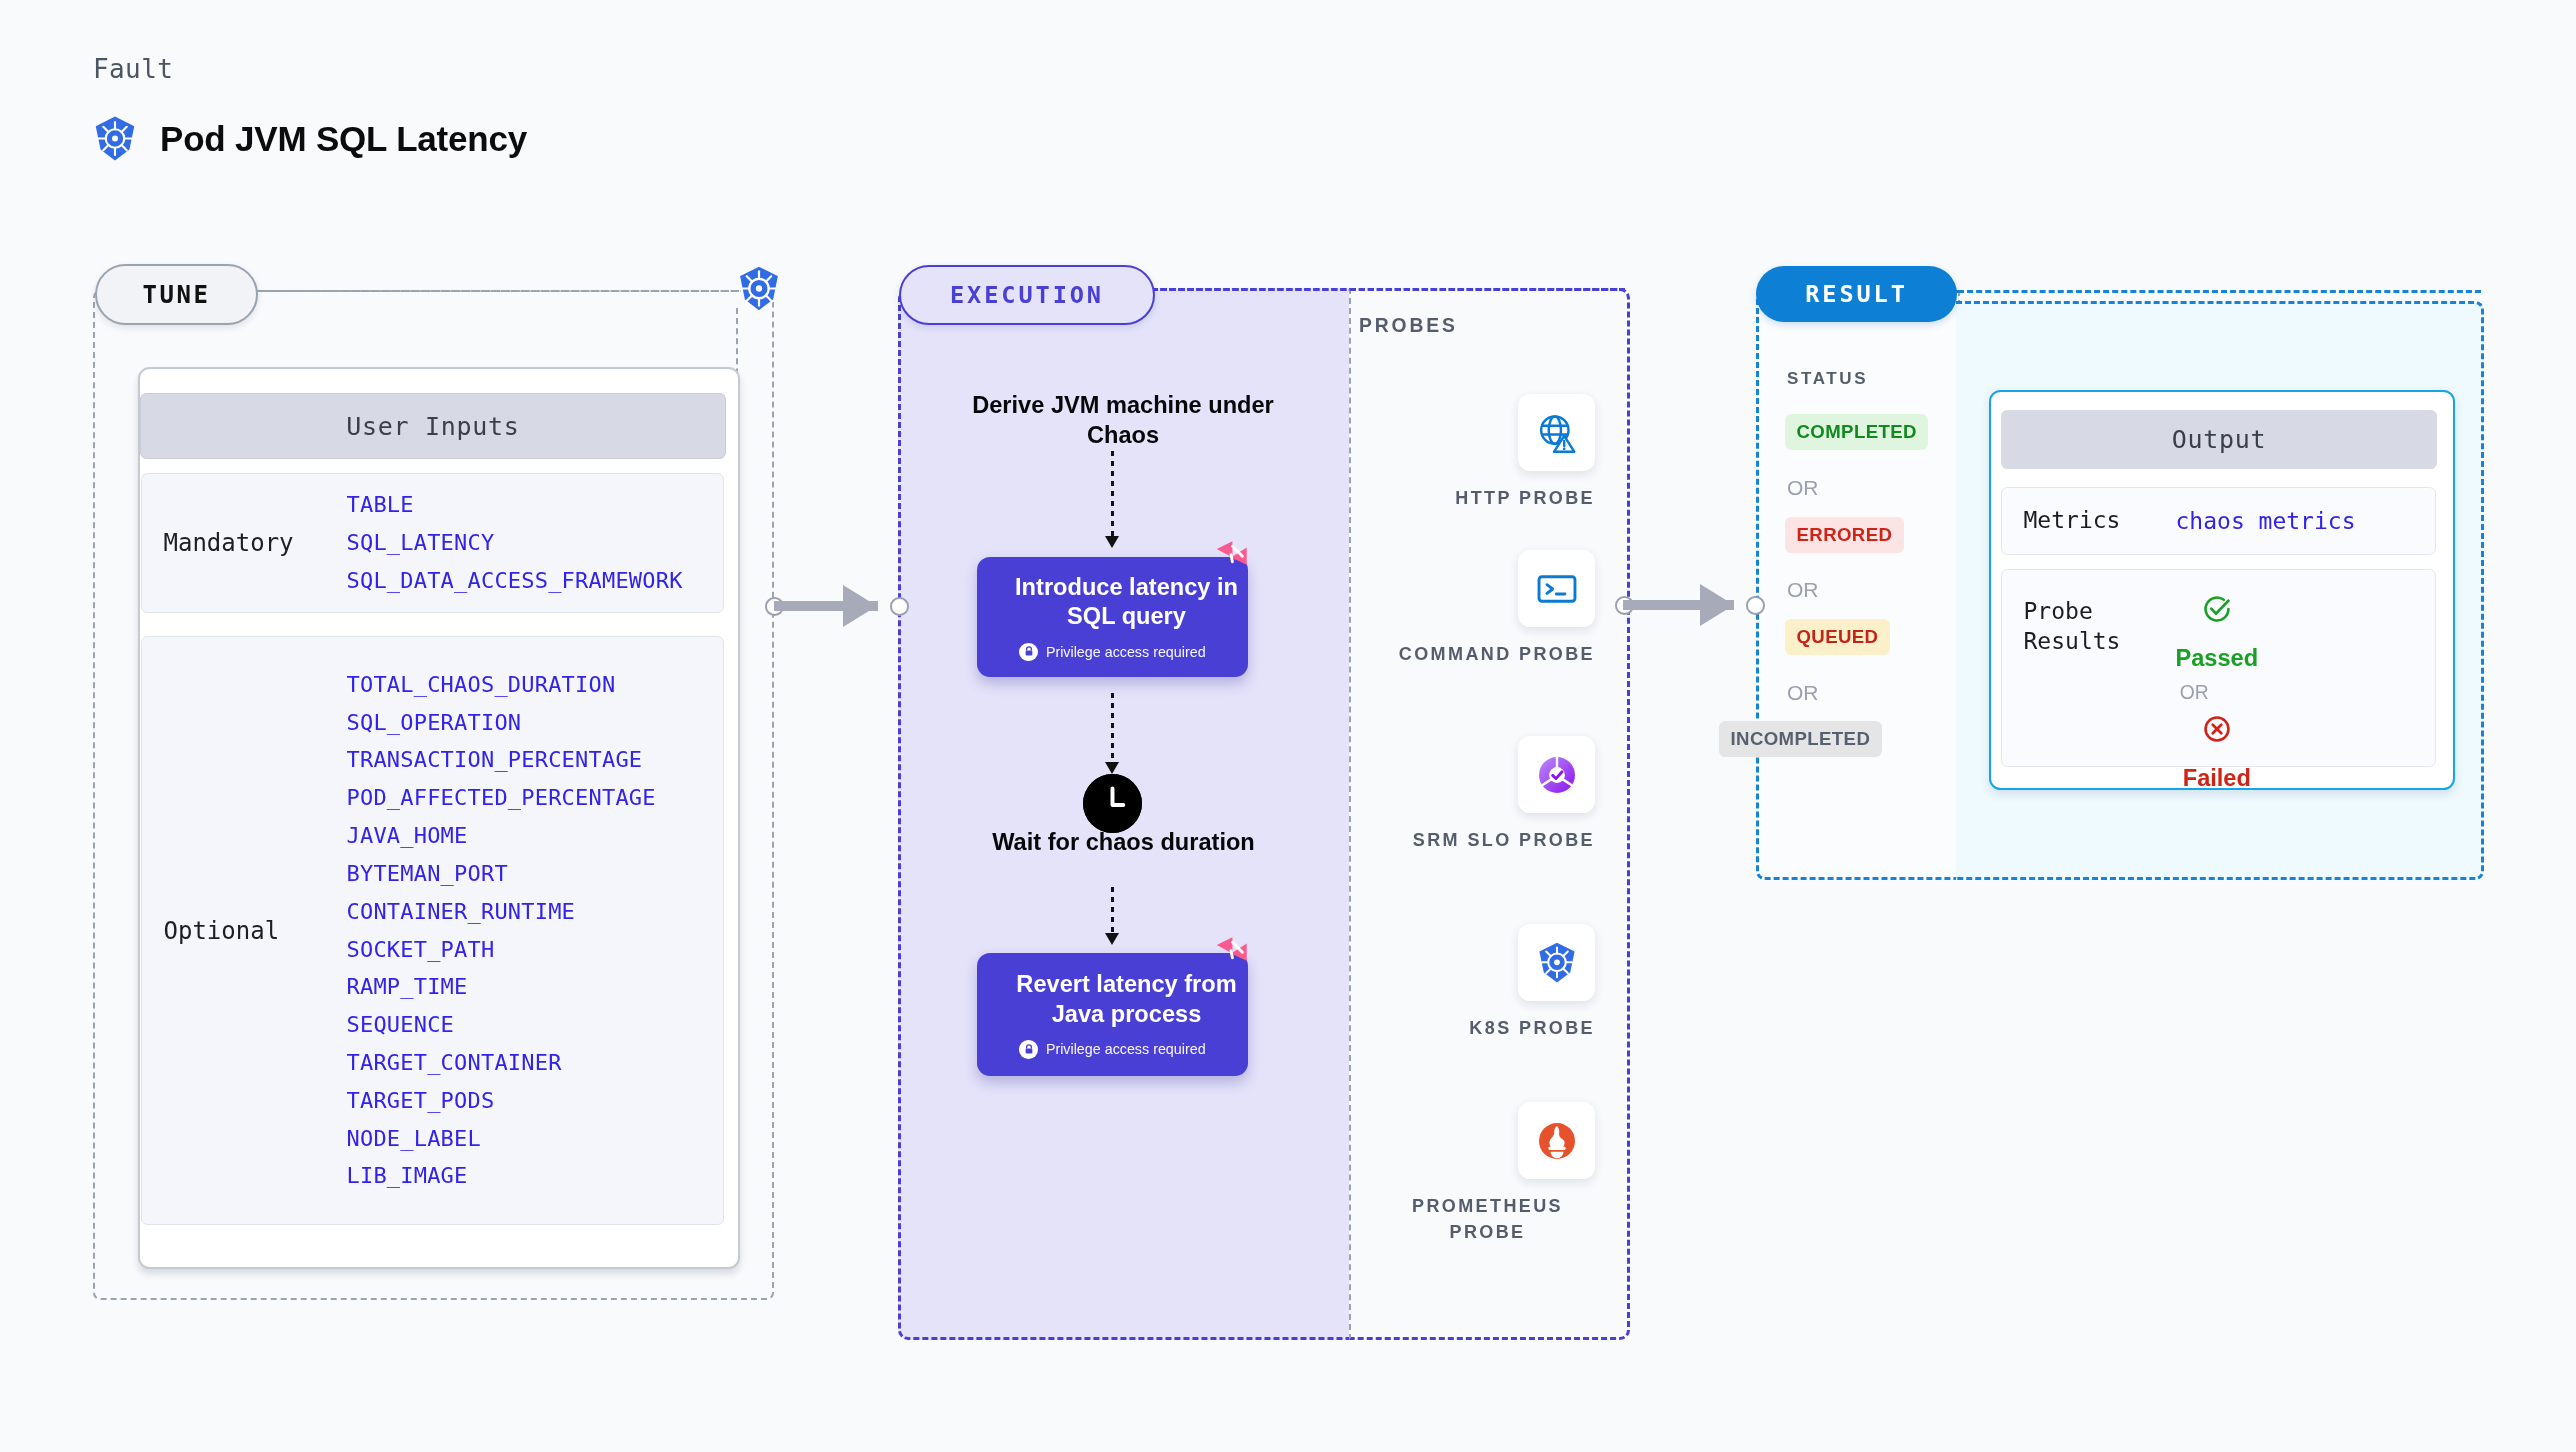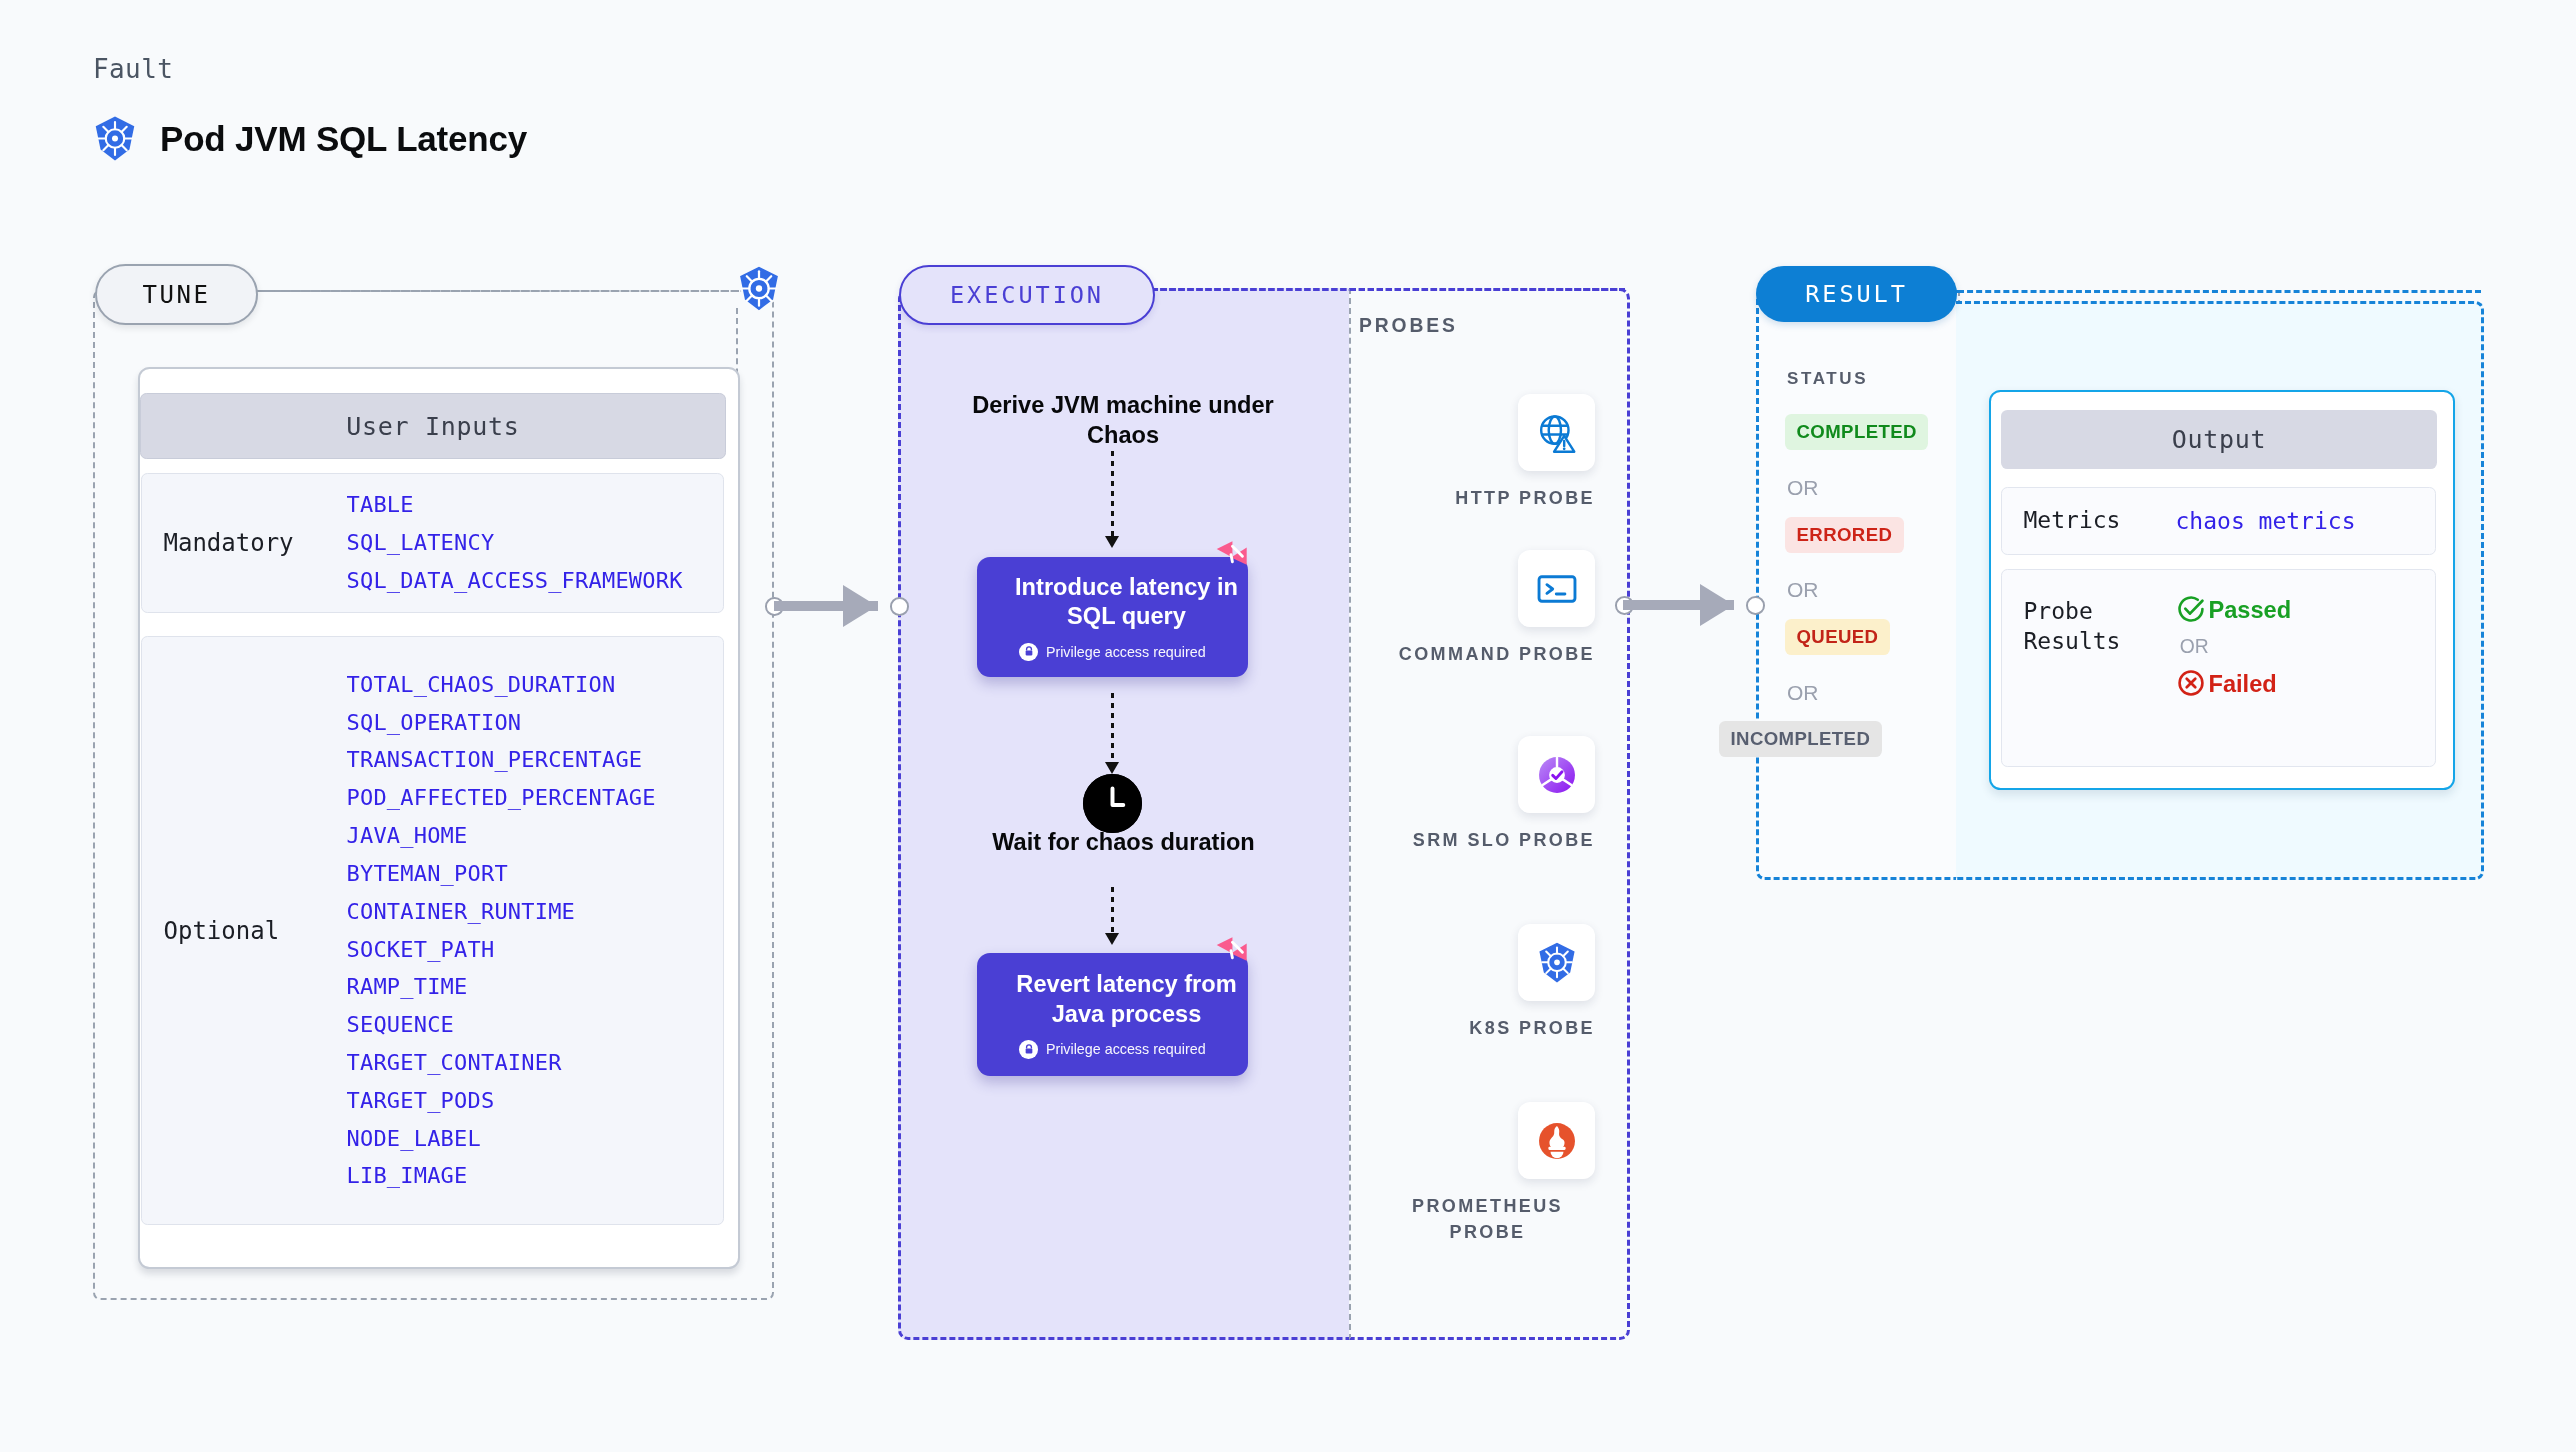--- a/index.html
+++ b/index.html
@@ -26,21 +26,21 @@
     border:3.6px dashed #4a3fd4;border-right:none;border-radius:10px 0 0 10px;background:#e4e3fa;}
   #probes-region{left:1349px;top:288px;width:276px;height:1046px;
     border:3.6px dashed #4a3fd4;border-left:2.9px dashed #9aa3b0;border-radius:0 10px 10px 0;background:#f8fafc;}
   #result-region{left:1756px;top:290px;width:199px;height:584px;
     border:3.6px dashed #1683d8;border-right:2.9px dashed #9aa3b0;border-radius:8.6px 0 0 8.6px;background:#fafcfe;}
   #output-region{left:1956px;top:301px;width:525px;height:573px;
     border:3.6px dashed #1683d8;border-left:none;border-radius:0 8.6px 8.6px 0;background:#effaff;}
 
   
   .pill{display:flex;align-items:center;justify-content:center;
-    border-radius:716px;font-family:"DejaVu Sans Mono",monospace;font-weight:400;}
+    border-radius:716px;font-family:"DejaVu Sans Mono",monospace;font-weight:700;}
   #tune-pill{left:95px;top:264px;width:159px;height:57px;background:#f1f3f7;
     border:2.1px solid #9aa3b0;font-size:24px;letter-spacing:2.5px;color:#111;
     box-shadow:0 2.9px 7.2px rgba(20,25,40,.10);}
   #exec-pill{left:899px;top:265px;width:252px;height:56px;background:#e4e3fa;
     border:2.9px solid #4a3fd4;font-size:23.6px;letter-spacing:2.9px;color:#4a3fd4;
     box-shadow:0 2.9px 7.2px rgba(40,35,150,.12);}
   #result-pill{left:1756px;top:266px;width:201px;height:56px;background:#0d7fd4;
     font-size:23.6px;letter-spacing:2.9px;color:#fff;
     box-shadow:0 2.9px 7.2px rgba(10,90,160,.18);}
 
@@ -121,21 +121,21 @@
     border:2.9px solid #14a5e8;border-radius:11.5px;box-shadow:0 4.3px 10px rgba(20,60,90,.12);}
   #output-head{left:2001px;top:410px;width:436px;height:59px;background:#d7d9e4;
     border-radius:6.4px;display:flex;align-items:center;justify-content:center;
     font-family:"DejaVu Sans Mono",monospace;font-size:25px;color:#3a3f4c;letter-spacing:0.7px;}
   #metrics-row{left:2001px;top:487px;width:433px;height:66px;background:#fafbfe;
     border:1.4px solid #e2e6ef;border-radius:6.4px;display:flex;align-items:center;}
   #probe-res-row{left:2001px;top:569px;width:433px;height:196px;background:#fafbfe;
     border:1.4px solid #e2e6ef;border-radius:6.4px;display:flex;align-items:flex-start;}
   .out-key{font-family:"DejaVu Sans Mono",monospace;font-size:23px;color:#1b1e25;line-height:1.3;}
   .out-val-mono{font-family:"DejaVu Sans Mono",monospace;font-size:23px;color:#3322e8;}
-  .res-line{display:flex;align-items:center;gap:3px;}
+  .res-line{display:flex;align-items:center;gap:19px;flex-direction:column;}
   .res-passed{font-size:23.6px;font-weight:700;color:#18a024;}
   .res-failed{font-size:23.6px;font-weight:700;color:#d22216;}
   .res-or{font-size:19.3px;color:#9aa0ae;margin:10px 0 10px 4.3px;}
 
   
   .conn-dot{position:absolute;width:18.6px;height:18.6px;border-radius:50%;background:#fff;
     border:2.9px solid #9aa0ae;box-sizing:border-box;}
   .conn-line{position:absolute;height:10px;background:#a6aab9;}
   .conn-tri{position:absolute;width:0;height:0;border-top:21.5px solid transparent;
     border-bottom:21.5px solid transparent;border-left:34px solid #a6aab9;}

